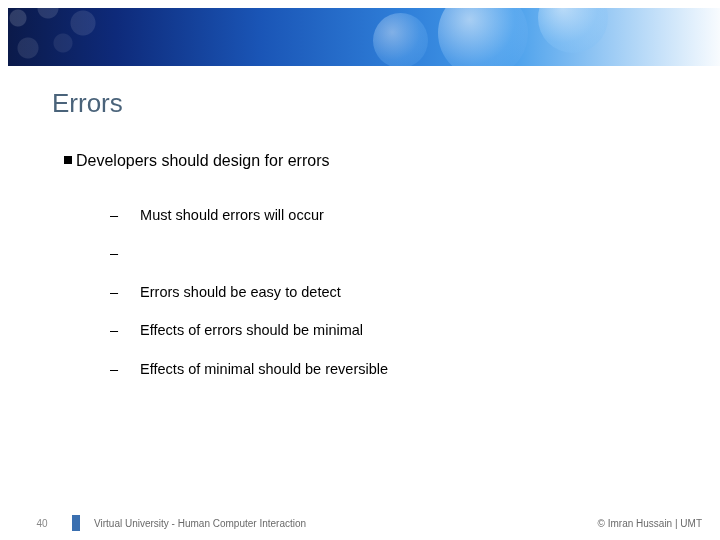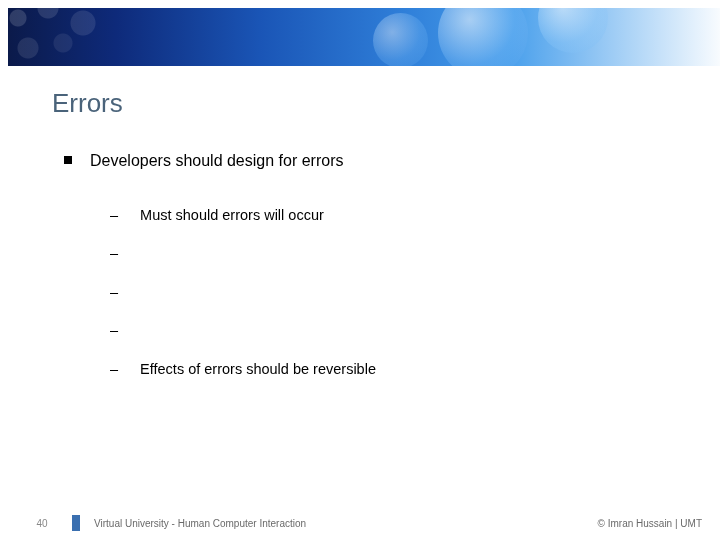--- a/index.html
+++ b/index.html
@@ -47,21 +47,20 @@
   
   .body {
     position: absolute;
     top: 132px; left: 48px; right: 48px;
     font-size: 16px;
     color: #000;
   }
   .bullet-row {
     display: flex;
     align-items: flex-start;
-    gap: 14px;
     margin-bottom: 14px;
   }
   .bullet-dot {
     width: 5px; height: 5px; background: #000; border-radius: 0;
     margin-top: 8px;
     flex: 0 0 auto;
   }
   .sublist {
     margin-left: 38px;
   }
@@ -128,27 +127,29 @@
     <div class="sublist">
       <div class="sub-row">
         <span class="dash">–</span>
         <span>Must should errors will occur</span>
       </div>
       <div class="sub-row">
         <span class="dash">–</span>
       </div>
       <div class="sub-row">
         <span class="dash">–</span>
+        <span>Errors should be easy to detect</span>
       </div>
       <div class="sub-row">
         <span class="dash">–</span>
+        <span>Effects of errors should be minimal</span>
       </div>
       <div class="sub-row">
         <span class="dash">–</span>
-        <span>Effects of errors should be reversible</span>
+        <span>Effects of minimal should be reversible</span>
       </div>
     </div>
 
   </div>
 
   <div class="footer">
     <div class="page-no">40</div>
     <div class="foot-sep"></div>
     <div class="course">Virtual University - Human Computer Interaction</div>
     <div class="credit">© Imran Hussain | UMT</div>

